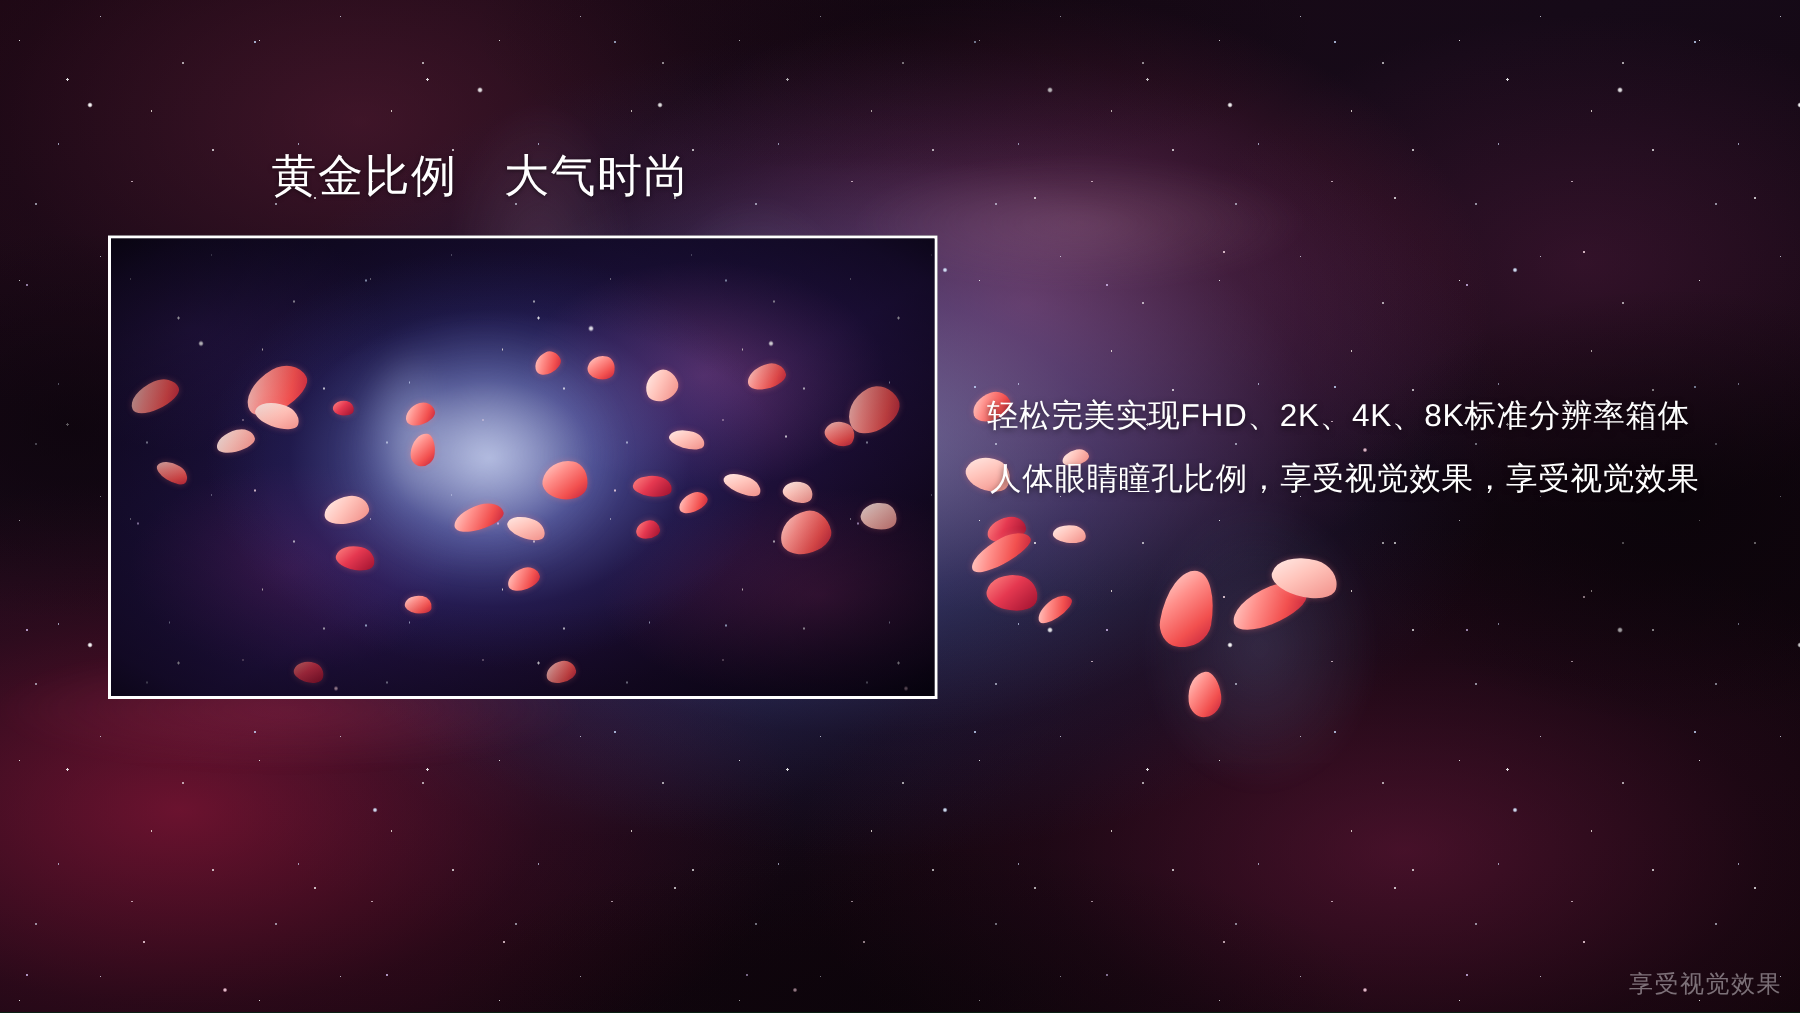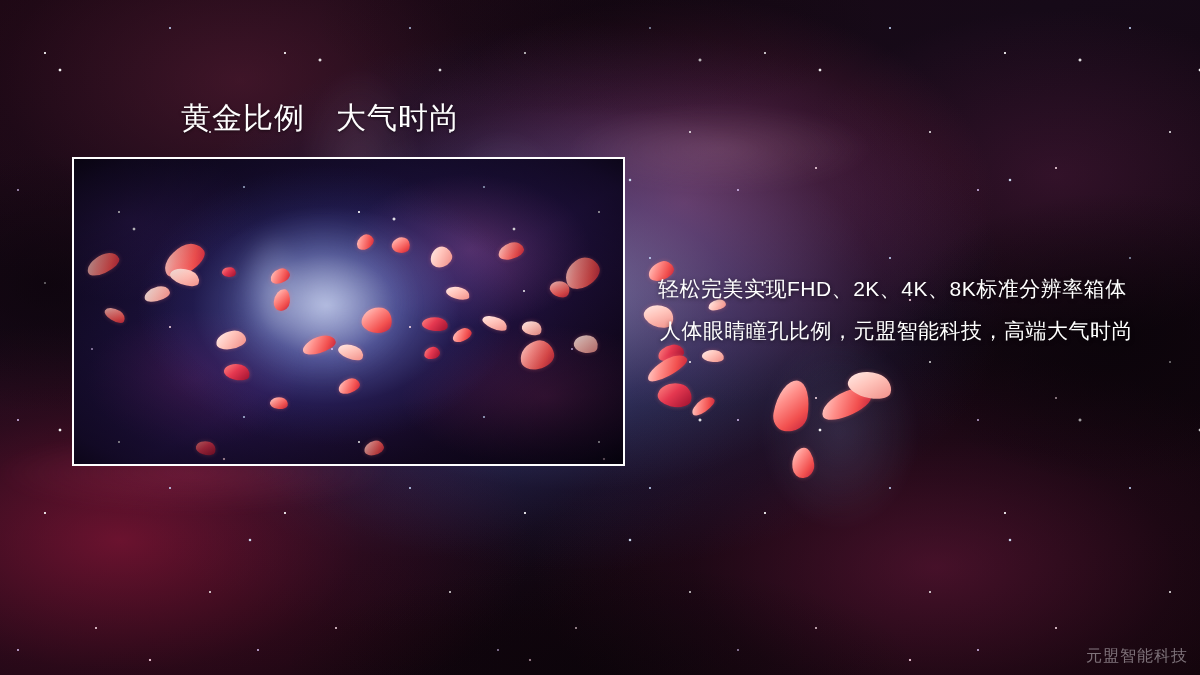--- a/index.html
+++ b/index.html
@@ -150,21 +150,21 @@
     line-height: 1.1;
     color: #ffffff;
     letter-spacing: 1px;
     white-space: pre;
     text-shadow: 0 1px 3px rgba(0,0,0,0.55);
   }
 
   #body-copy {
     position: absolute;
     left: 658px;
-    top: 268px;
+    top: 257px;
     width: 520px;
   }
   .copy-line {
     font-size: 21px;
     line-height: 42px;
     color: #ffffff;
     letter-spacing: 0.5px;
     white-space: pre;
     text-shadow: 0 1px 4px rgba(0,0,0,0.6);
   }
@@ -250,18 +250,18 @@
       <div class="petal pale" style="left:500px;top:176px;width:24px;height:18px;transform:rotate(12deg);"></div>
       <div class="petal" style="left:264px;top:220px;width:22px;height:14px;transform:rotate(-18deg);"></div>
       <div class="petal" style="left:196px;top:238px;width:18px;height:12px;transform:rotate(10deg);"></div>
     </div>
 
     <div class="frame-inner frame-vignette"></div>
   </div>
 
   <div id="body-copy">
     <div class="copy-line">轻松完美实现FHD、2K、4K、8K标准分辨率箱体</div>
-    <div class="copy-line indent">人体眼睛瞳孔比例，元盟智能科技，高端大气时尚</div>
+    <div class="copy-line indent">人体眼睛瞳孔比例，享受视觉效果，享受视觉效果</div>
   </div>
 
-  <div id="watermark">元盟智能科技</div>
+  <div id="watermark">享受视觉效果</div>
 
 </div>
 
 </body></html>

